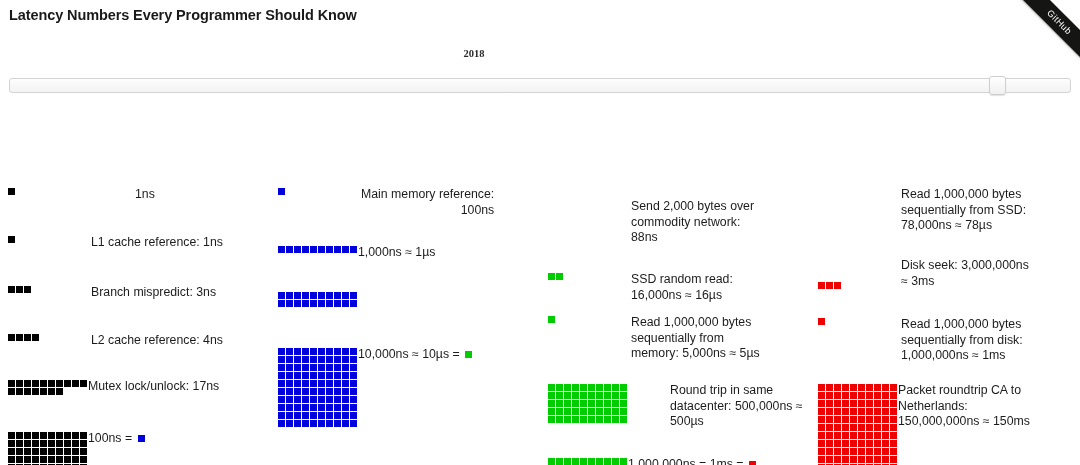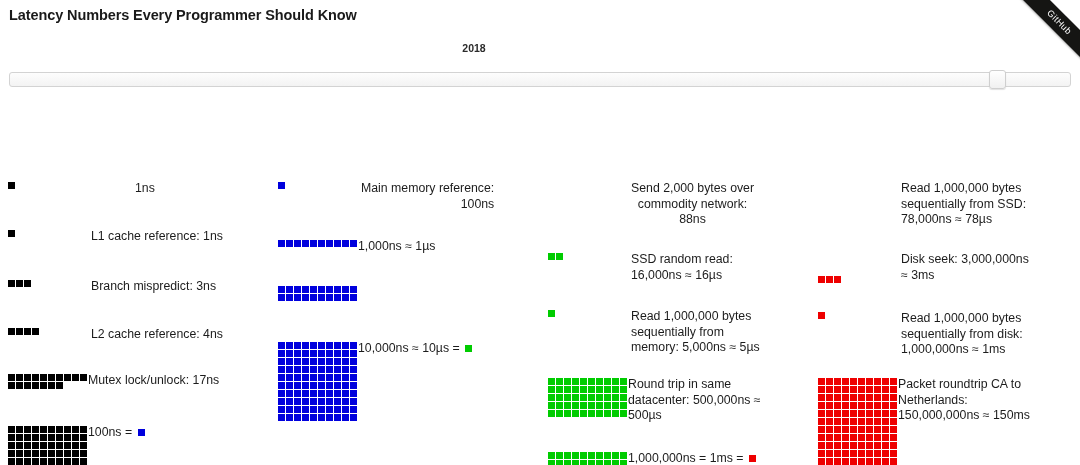--- a/index.html
+++ b/index.html
@@ -49,21 +49,22 @@
     font-weight: bold;
     color: #1a1a1a;
     padding: 7px 0 0 9px;
     letter-spacing: -0.1px;
   }
 
   
   #year-row {
     height: 22px;
     position: relative;
-    margin-top: 19px;
+    margin-top: 25px;
+    font-family: Liberation Serif, serif;
   }
   #year-label {
     position: absolute;
     left: 0;
     right: 0;
     text-align: center;
     font-size: 10.5px;
     font-weight: bold;
     color: #2b2b2b;
     transform: translateX(-66px);
@@ -467,47 +468,47 @@
             <span class="sq blue"></span>
             <span class="sq blue"></span>
             <span class="sq blue"></span>
             <span class="sq blue"></span>
           </div>
         </div>
         <div class="entry-label">10,000ns ≈ 10µs = <span class="inline-sq green"></span></div>
       </div>
     </div>
     <div class="column">
-      <div class="entry" style="top: 82px; text-align: center;">
+      <div class="entry" style="top: 94px;">
         <div class="grid-cell"></div>
         <div class="entry-label">Send 2,000 bytes over
 commodity network:
 88ns</div>
       </div>
-      <div class="entry" style="top: 153px;">
+      <div class="entry" style="top: 167px;">
         <div class="grid-cell">
           <div class="sqgrid" style="width: 80px;">
             <span class="sq green"></span>
             <span class="sq green"></span>
           </div>
         </div>
         <div class="entry-label">SSD random read:
 16,000ns ≈ 16µs</div>
       </div>
       <div class="entry" style="top: 210px;">
         <div class="grid-cell">
           <div class="sqgrid" style="width: 80px;">
             <span class="sq green"></span>
           </div>
         </div>
         <div class="entry-label">Read 1,000,000 bytes
 sequentially from
 memory: 5,000ns ≈ 5µs</div>
       </div>
-      <div class="entry wide" style="top: 278px;">
+      <div class="entry wide" style="top: 278px; gap: 42px;">
         <div class="grid-cell">
           <div class="sqgrid" style="width: 80px;">
             <span class="sq green"></span>
             <span class="sq green"></span>
             <span class="sq green"></span>
             <span class="sq green"></span>
             <span class="sq green"></span>
             <span class="sq green"></span>
             <span class="sq green"></span>
             <span class="sq green"></span>

